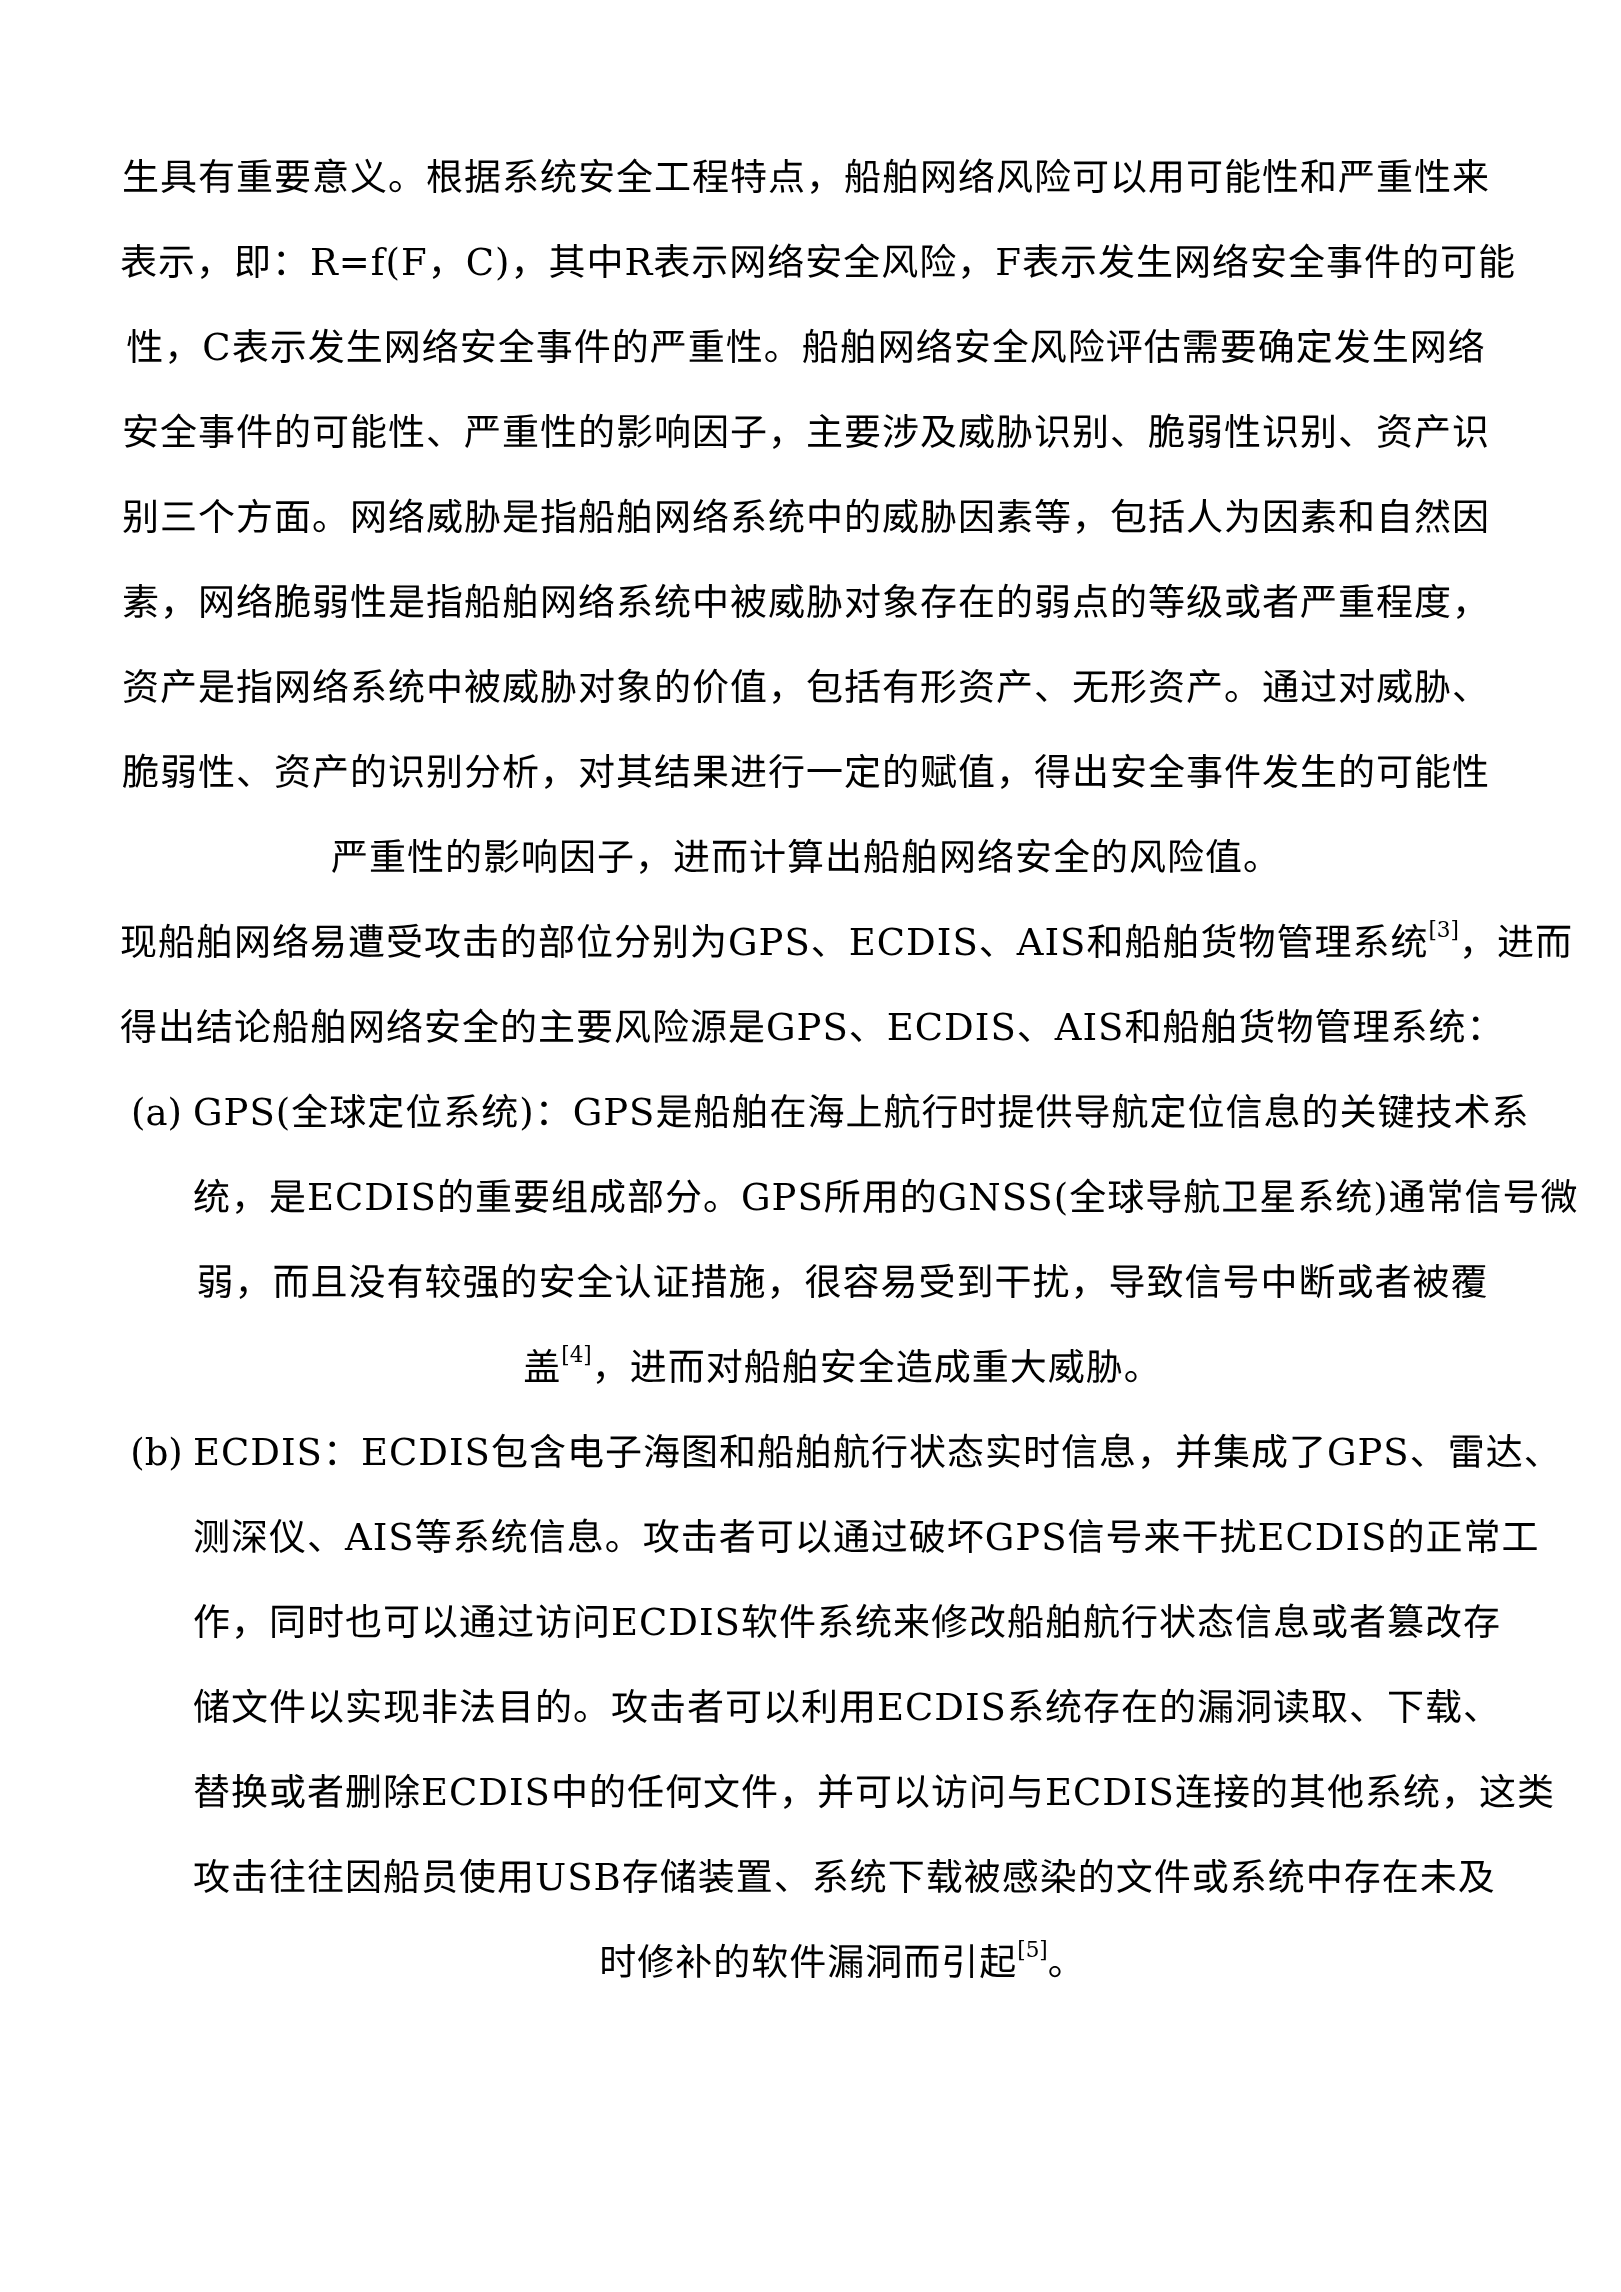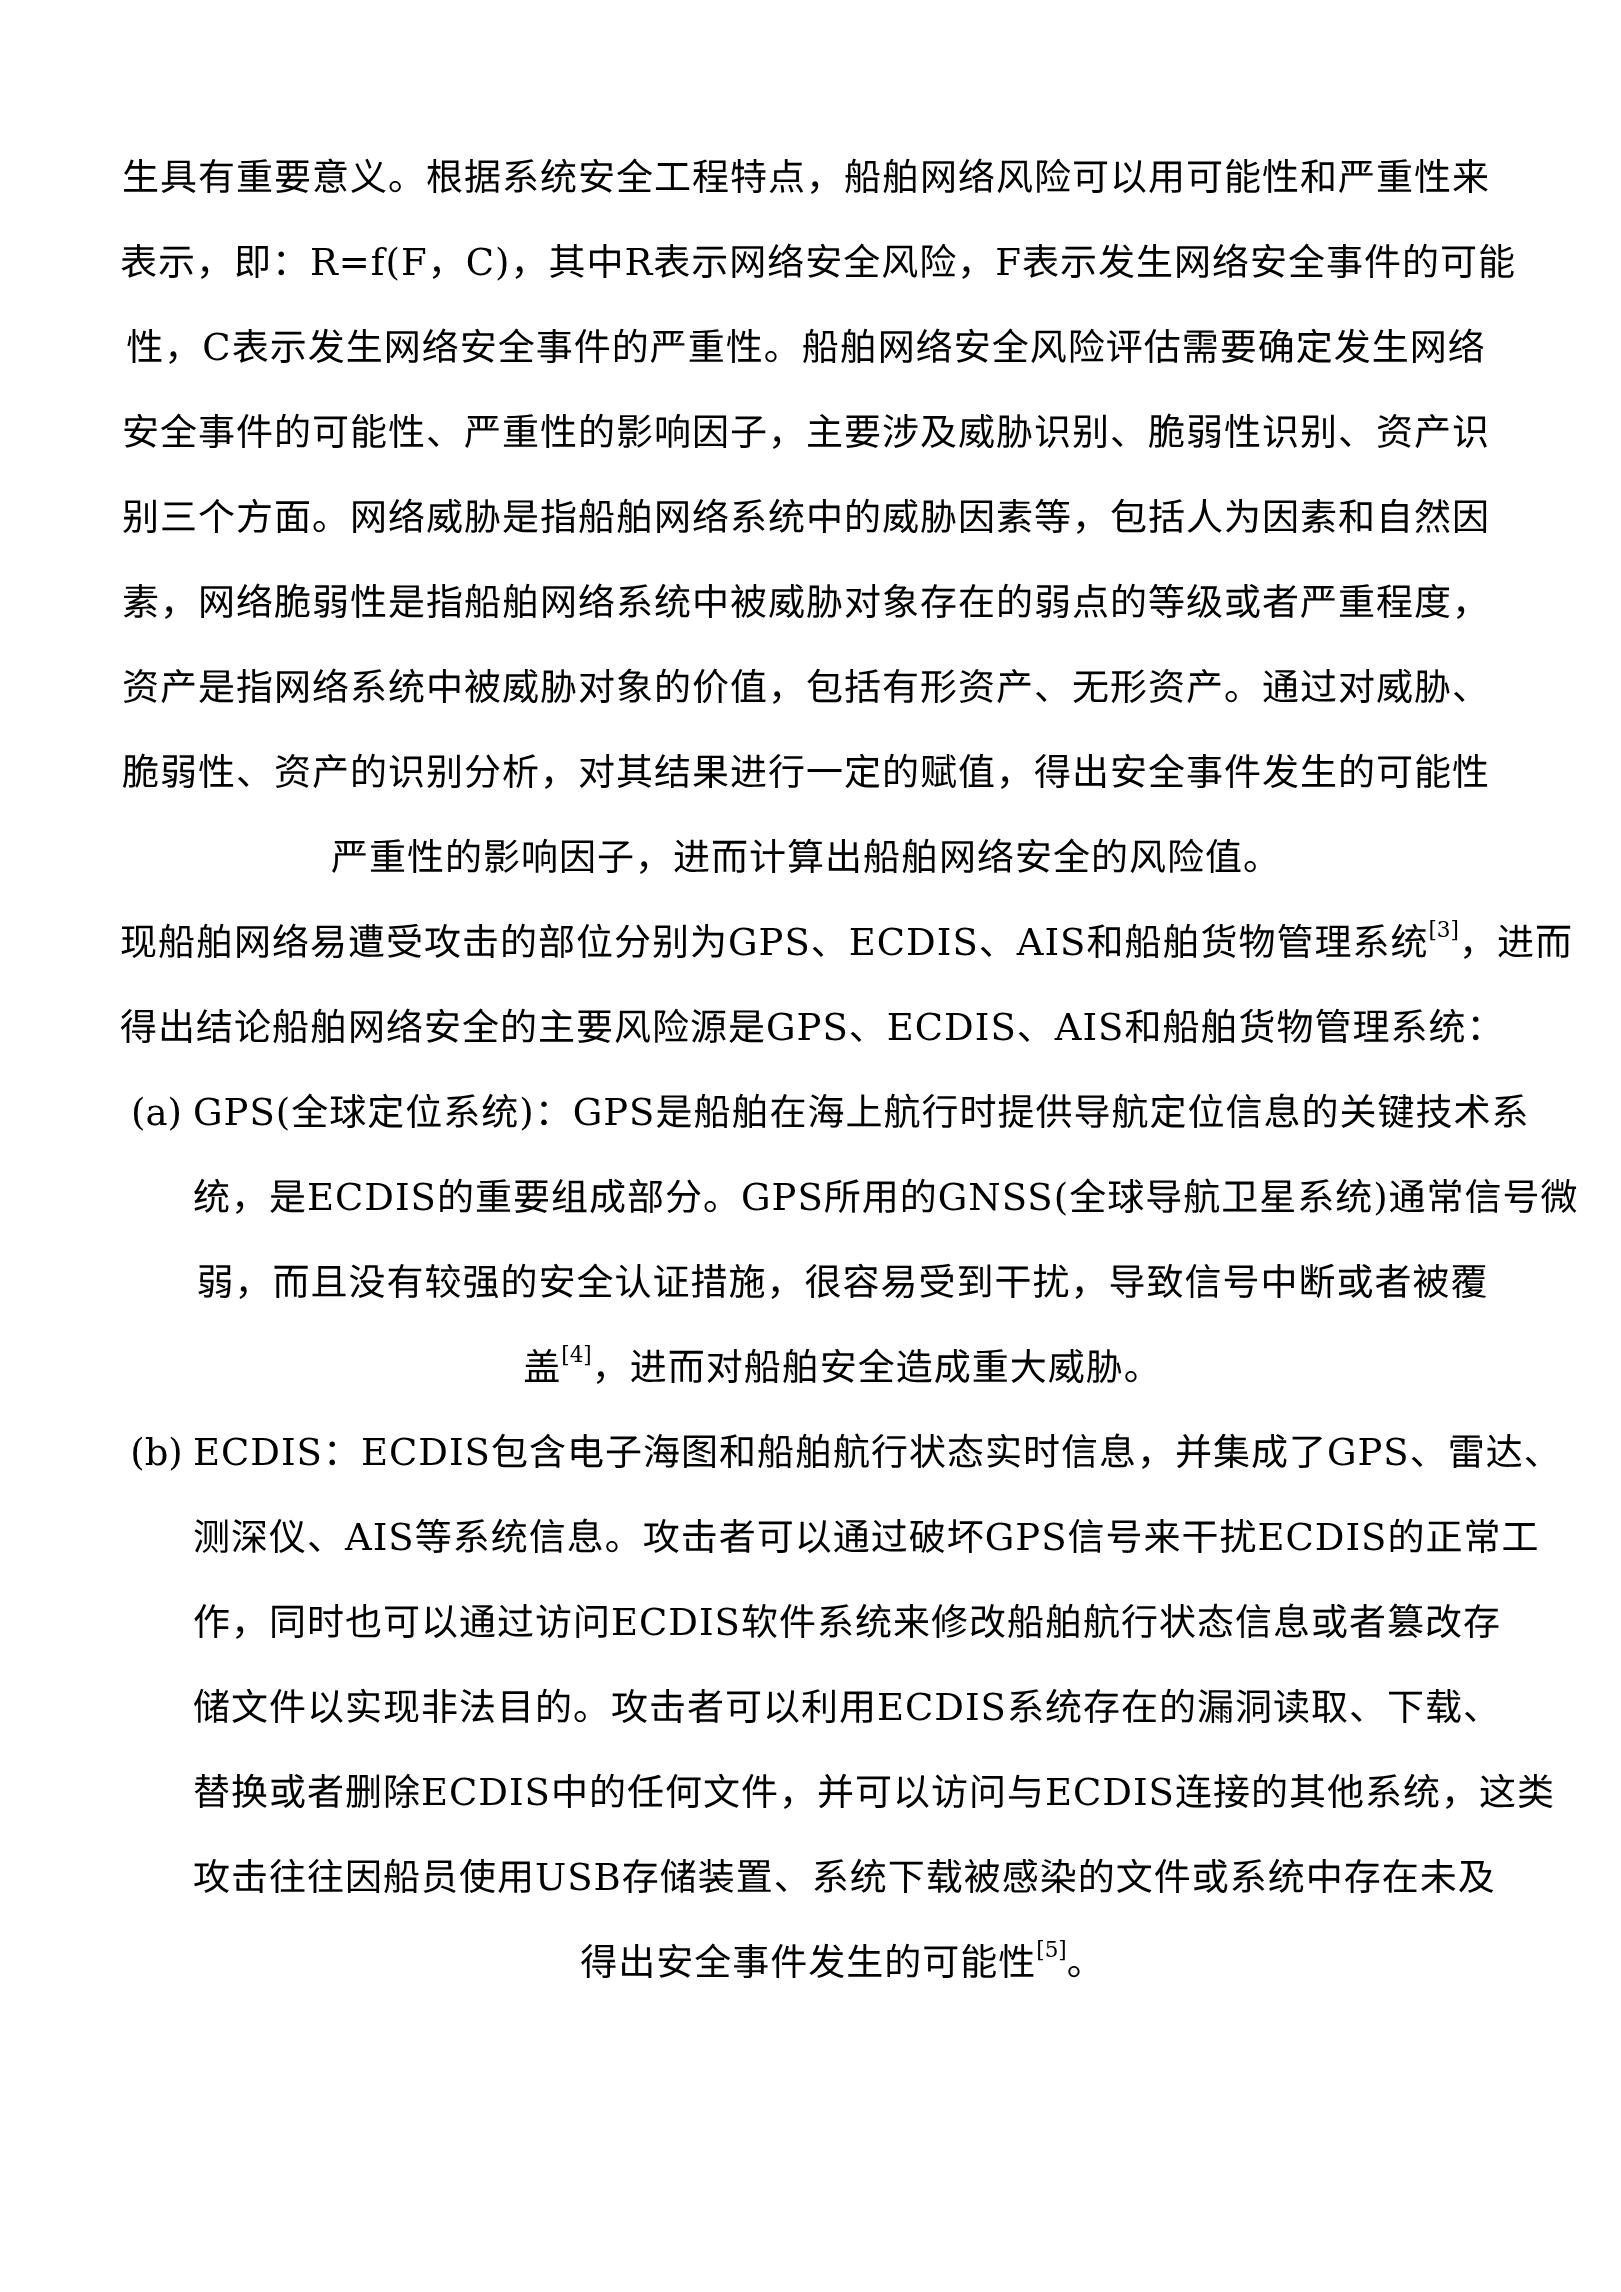--- a/index.html
+++ b/index.html
@@ -72,18 +72,18 @@
     <div class="ln cont"><span>统，是ECDIS的重要组成部分。GPS所用的GNSS(全球导航卫星系统)通常信号微</span></div>
     <div class="ln cont"><span>弱，而且没有较强的安全认证措施，很容易受到干扰，导致信号中断或者被覆</span></div>
     <div class="ln cont"><span>盖</span><sup class="cite">[4]</sup><span>，进而对船舶安全造成重大威胁。</span></div>
 
     <div class="ln"><span class="marker">(b)</span><span>ECDIS：ECDIS包含电子海图和船舶航行状态实时信息，并集成了GPS、雷达、</span></div>
     <div class="ln cont"><span>测深仪、AIS等系统信息。攻击者可以通过破坏GPS信号来干扰ECDIS的正常工</span></div>
     <div class="ln cont"><span>作，同时也可以通过访问ECDIS软件系统来修改船舶航行状态信息或者篡改存</span></div>
     <div class="ln cont"><span>储文件以实现非法目的。攻击者可以利用ECDIS系统存在的漏洞读取、下载、</span></div>
     <div class="ln cont"><span>替换或者删除ECDIS中的任何文件，并可以访问与ECDIS连接的其他系统，这类</span></div>
     <div class="ln cont"><span>攻击往往因船员使用USB存储装置、系统下载被感染的文件或系统中存在未及</span></div>
-    <div class="ln cont"><span>得出安全事件发生的可能性</span><sup class="cite">[5]</sup><span>。</span></div>
+    <div class="ln cont"><span>时修补的软件漏洞而引起</span><sup class="cite">[5]</sup><span>。</span></div>
 
   </div>
 
 </div>
 
 
 </body></html>

